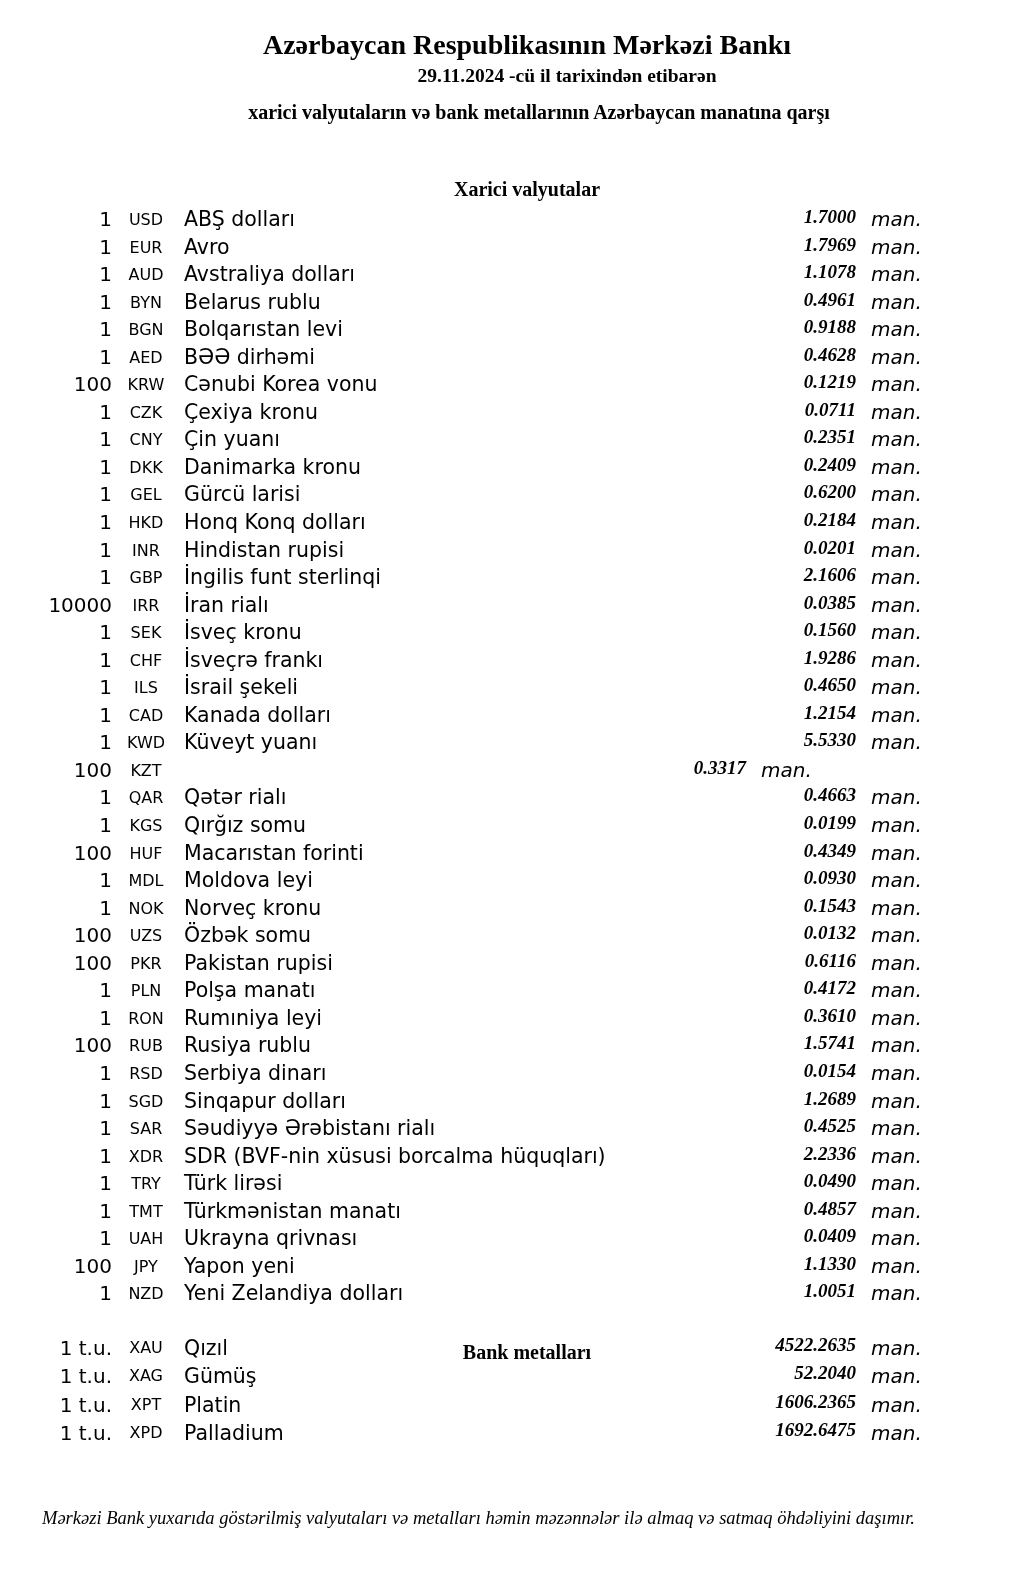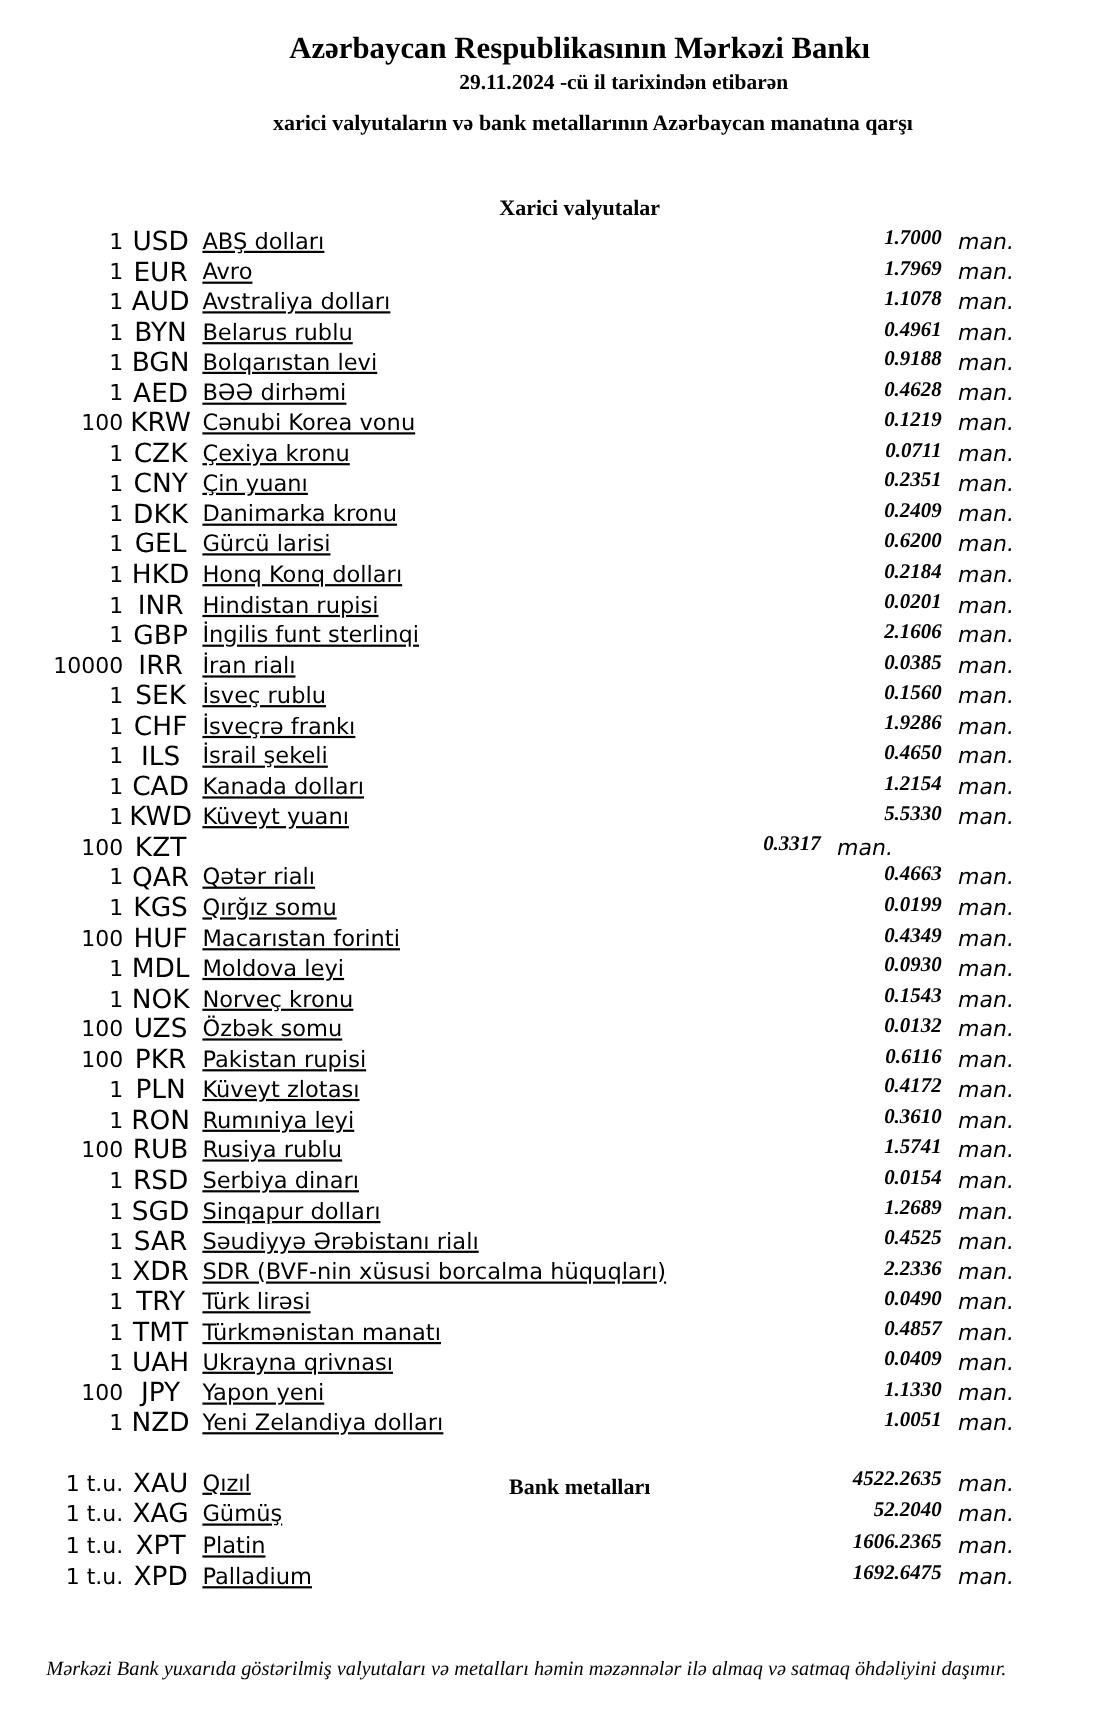--- a/index.html
+++ b/index.html
@@ -42,22 +42,22 @@
 
   .rate-row {
     display: grid;
     grid-template-columns: 112px 68px 1fr 110px 52px;
     height: 27.56px; line-height: 27.56px;
   }
   .metals-table .rate-row { height: 28.3px; line-height: 28.3px; }
 
   .cell { white-space: nowrap; overflow: visible; }
   .qty  { text-align: right; font-size: 20px; }
-  .code { text-align: center; font-size: 24px; }
-  .name { padding-left: 4px; font-size: 20.5px; text-decoration: underline; }
+  .code { text-align: center; font-size: 16px; }
+  .name { padding-left: 4px; font-size: 20.5px; }
   .rate {
     text-align: right; padding-right: 15px;
     font: italic 700 19px "Liberation Serif", serif;
   }
   .unit { font-size: 20px; font-style: italic; }
 
   .footer-note {
     position: absolute; top: 1508px; left: 42px;
     margin: 0; width: 930px;
     font: italic 400 18.5px "Liberation Serif", serif;
@@ -174,21 +174,21 @@
       <div class="rate-row">
     <span class="cell qty">10000</span>
     <span class="cell code">IRR</span>
     <span class="cell name">İran rialı</span>
     <span class="cell rate">0.0385</span>
     <span class="cell unit">man.</span>
   </div>
       <div class="rate-row">
     <span class="cell qty">1</span>
     <span class="cell code">SEK</span>
-    <span class="cell name">İsveç rublu</span>
+    <span class="cell name">İsveç kronu</span>
     <span class="cell rate">0.1560</span>
     <span class="cell unit">man.</span>
   </div>
       <div class="rate-row">
     <span class="cell qty">1</span>
     <span class="cell code">CHF</span>
     <span class="cell name">İsveçrə frankı</span>
     <span class="cell rate">1.9286</span>
     <span class="cell unit">man.</span>
   </div>
@@ -264,21 +264,21 @@
       <div class="rate-row">
     <span class="cell qty">100</span>
     <span class="cell code">PKR</span>
     <span class="cell name">Pakistan rupisi</span>
     <span class="cell rate">0.6116</span>
     <span class="cell unit">man.</span>
   </div>
       <div class="rate-row">
     <span class="cell qty">1</span>
     <span class="cell code">PLN</span>
-    <span class="cell name">Küveyt zlotası</span>
+    <span class="cell name">Polşa manatı</span>
     <span class="cell rate">0.4172</span>
     <span class="cell unit">man.</span>
   </div>
       <div class="rate-row">
     <span class="cell qty">1</span>
     <span class="cell code">RON</span>
     <span class="cell name">Rumıniya leyi</span>
     <span class="cell rate">0.3610</span>
     <span class="cell unit">man.</span>
   </div>

